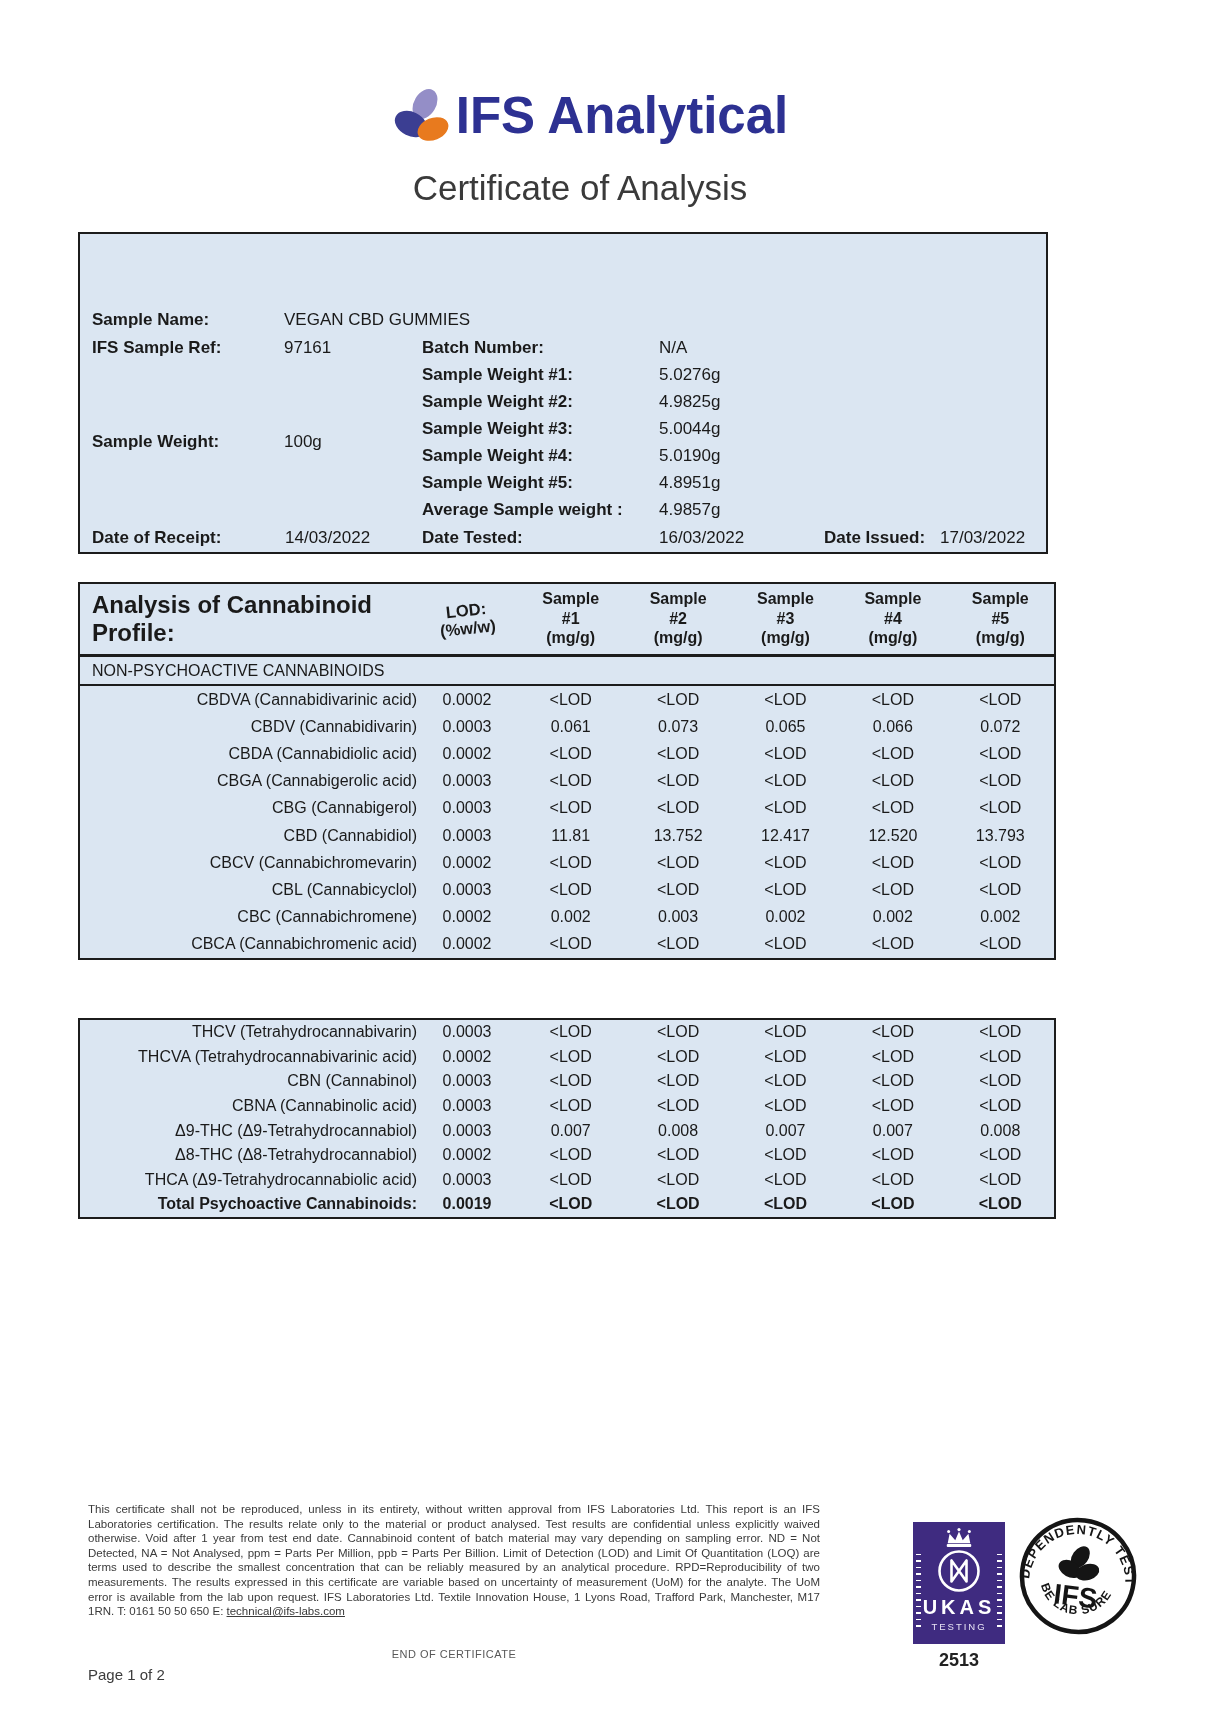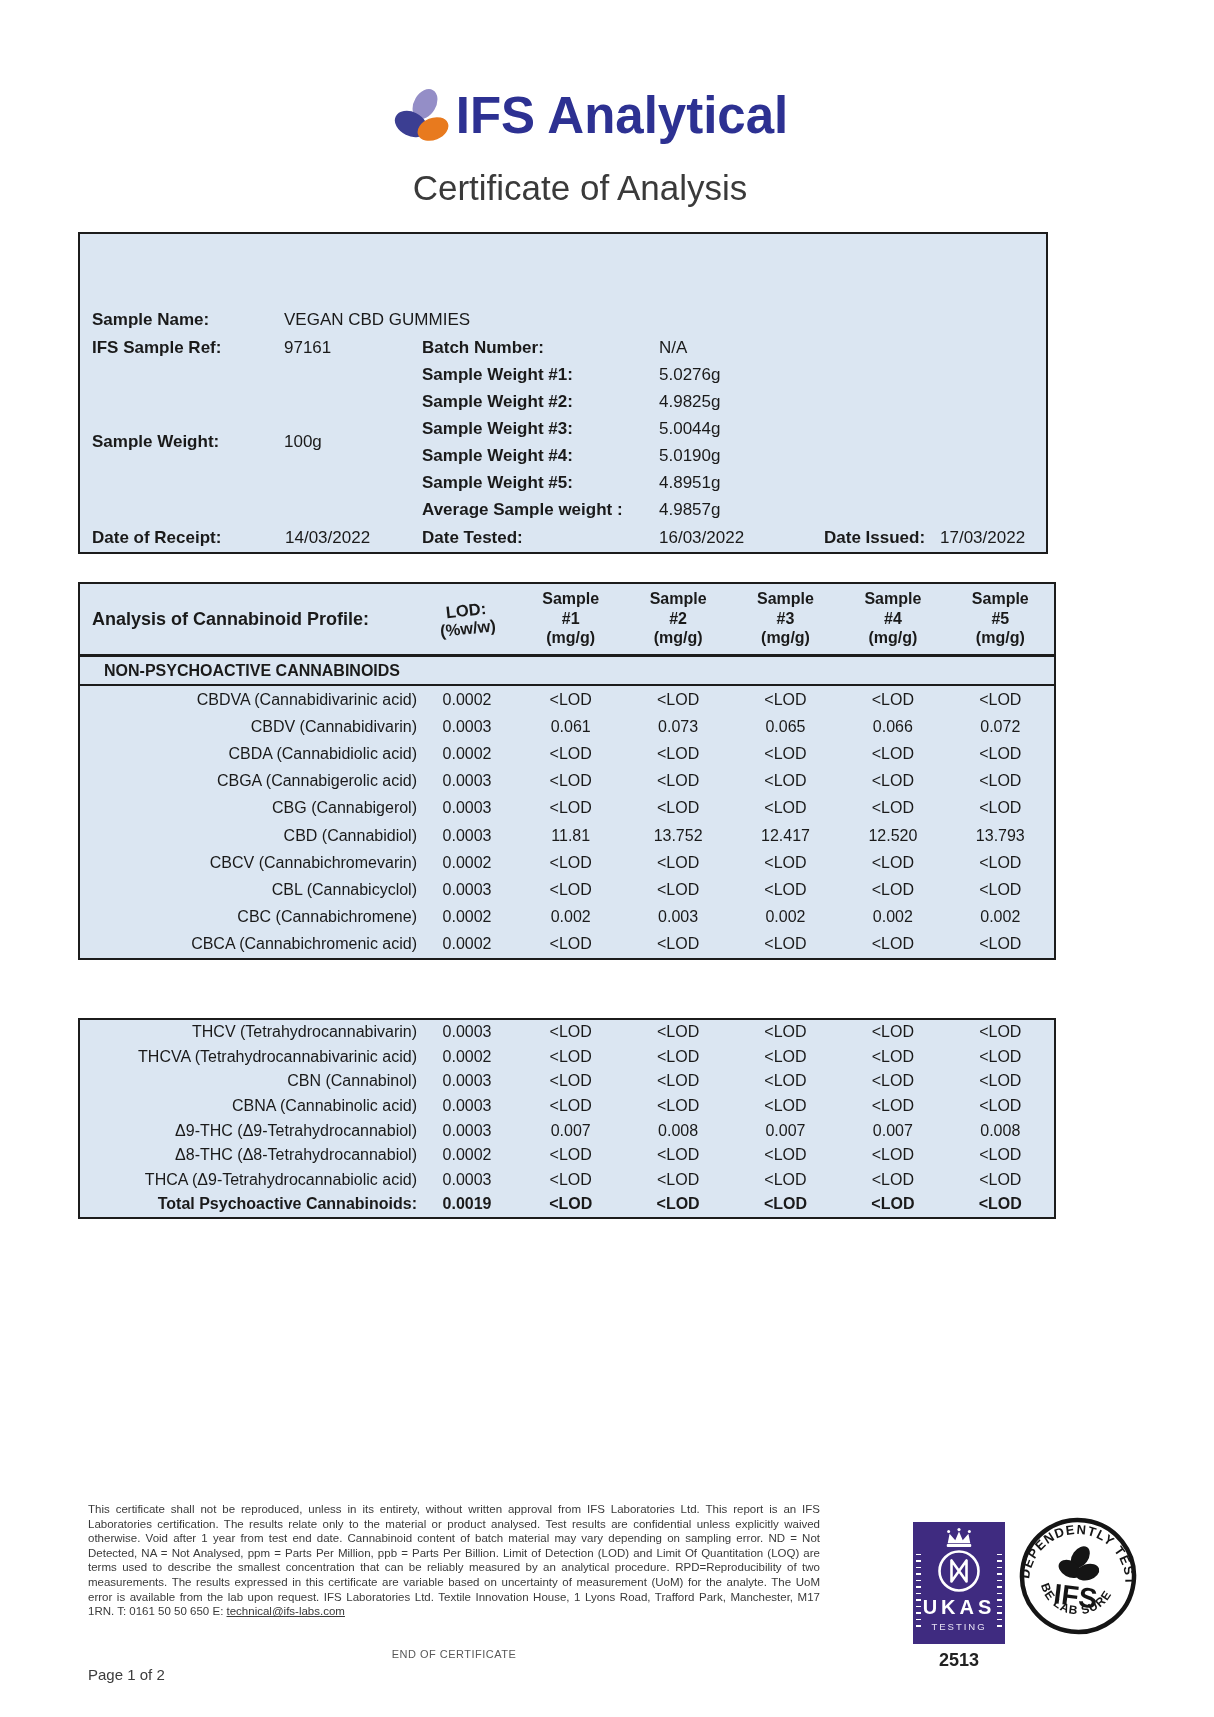--- a/index.html
+++ b/index.html
@@ -21,25 +21,25 @@
   .ilabel{font-weight:bold;}
   .wrow{display:flex;height:27px;align-items:flex-start;}
   .wrow .ilabel{width:237px;}
   .weights{position:absolute;left:342px;top:131px;}
 
   
   .table-box{position:absolute;left:78px;width:978px;background:var(--box-blue);border:2px solid var(--line);}
   #table1{top:582px;}
   #table2{top:1018px;}
   .thead{display:grid;grid-template-columns:337px 100px 1fr;height:73px;border-bottom:3px solid var(--line);}
-  .th-title{align-self:center;padding-left:12px;font-weight:bold;font-size:18px;}
+  .th-title{align-self:center;padding-left:12px;font-weight:bold;font-size:24px;}
   .th-lod{align-self:center;text-align:center;font-weight:bold;font-size:16.5px;line-height:1.12;transform:rotate(-6deg);}
   .th-samples{display:grid;grid-template-columns:repeat(5,1fr);}
   .col-head{text-align:center;font-weight:bold;font-size:16px;line-height:1.22;padding-top:5px;}
-  .section-title{display:flex;align-items:center;height:29px;padding-left:24px;font-weight:bold;font-size:16px;border-bottom:2px solid var(--line);}
+  .section-title{display:flex;align-items:center;height:29px;padding-left:12px;font-weight:normal;font-size:16px;border-bottom:2px solid var(--line);}
   .trow{display:grid;grid-template-columns:337px 100px repeat(5,1fr);align-items:center;height:27.2px;font-size:16px;}
   #table2 .trow{height:24.6px;}
   .c-analyte{padding-left:12px;text-align:right;white-space:nowrap;}
   .c-val{text-align:center;}
   .trow.total{font-weight:bold;}
 
   
   .disclaimer{position:absolute;left:88px;top:1502px;width:732px;font-size:11.5px;line-height:14.6px;color:#3a3a3a;text-align:justify;}
   .email-link{color:#3a3a3a;text-decoration:underline;cursor:pointer;}
   .end-cert{position:absolute;left:88px;top:1648px;width:732px;text-align:center;font-size:11px;letter-spacing:.5px;color:#585858;}

